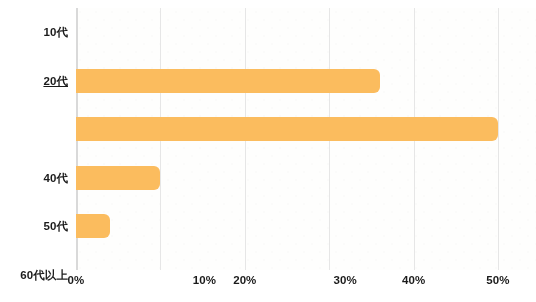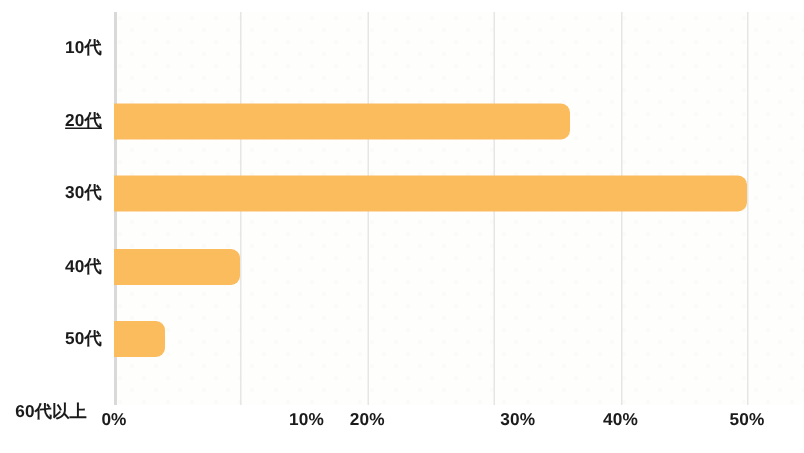--- a/index.html
+++ b/index.html
@@ -151,24 +151,23 @@
       </div>
       <div class="bar-row" style="top: 194px;">
         <div class="bar" title="50代 4%" style="width: 33.76px; background: rgb(251, 188, 94);"></div>
       </div>
       <div class="bar-row" style="top: 242.5px;"></div>
     </div>
 
   <div id="ylabels">
       <div class="ylabel" style="top: 0px;">10代</div>
       <div class="ylabel" style="top: 48.5px; text-decoration: underline;">20代</div>
-      <div class="ylabel" style="top: 97px;">30代</div>
       <div class="ylabel" style="top: 145.5px;">40代</div>
       <div class="ylabel" style="top: 194px; margin-left: 44px;">50代</div>
-      <div class="ylabel" style="top: 242.5px; text-align: center;">60代以上</div>
+      <div class="ylabel" style="top: 242.5px;">60代以上</div>
     </div>
 
   <div id="xlabels">
       <div class="xlabel" style="left: 76px;">0%</div>
       <div class="xlabel" style="left: 160.4px; margin-left: 44px;">10%</div>
       <div class="xlabel" style="left: 244.8px;">20%</div>
       <div class="xlabel" style="left: 329.2px; margin-left: 16px;">30%</div>
       <div class="xlabel" style="left: 413.6px; text-align: right;">40%</div>
       <div class="xlabel" style="left: 498px;">50%</div>
     </div>

